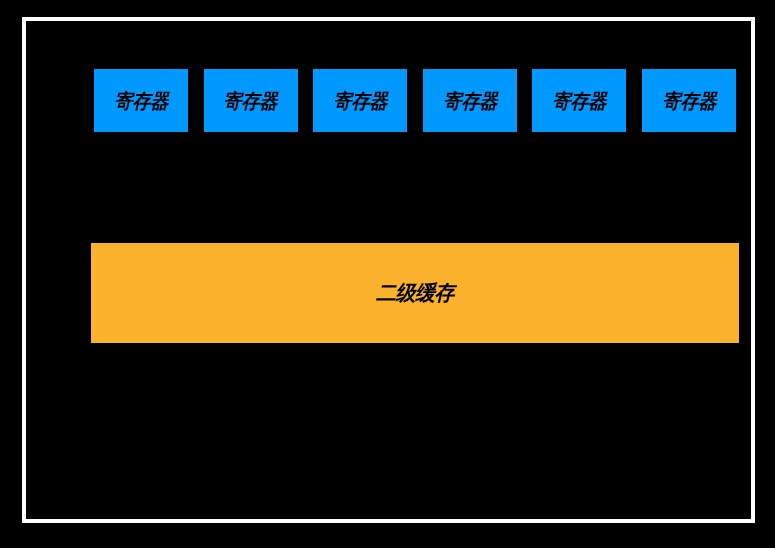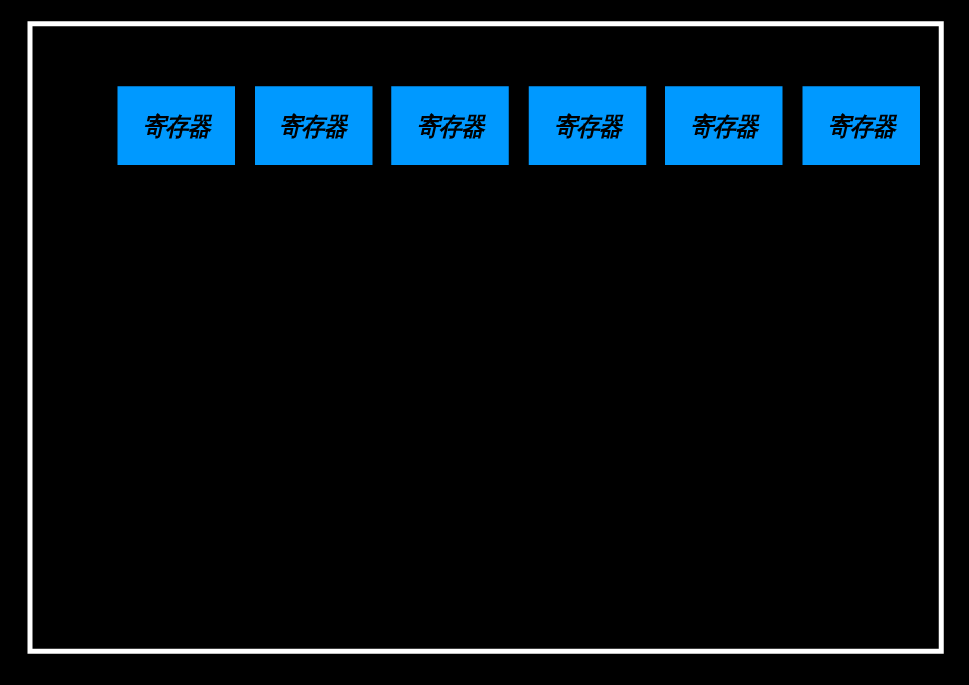--- a/index.html
+++ b/index.html
@@ -142,17 +142,20 @@
         <span class="box-label">寄存器</span>
       </div>
 
       <div class="register-box">
         <span class="box-label">寄存器</span>
       </div>
 
     </div>
 
 
+    <div class="cache-bar" id="l2-cache-bar">
+      <span class="cache-label">二级缓存</span>
+    </div>
 
     <div id="empty-region"></div>
 
   </div>
 </div>
 
 </body></html>

